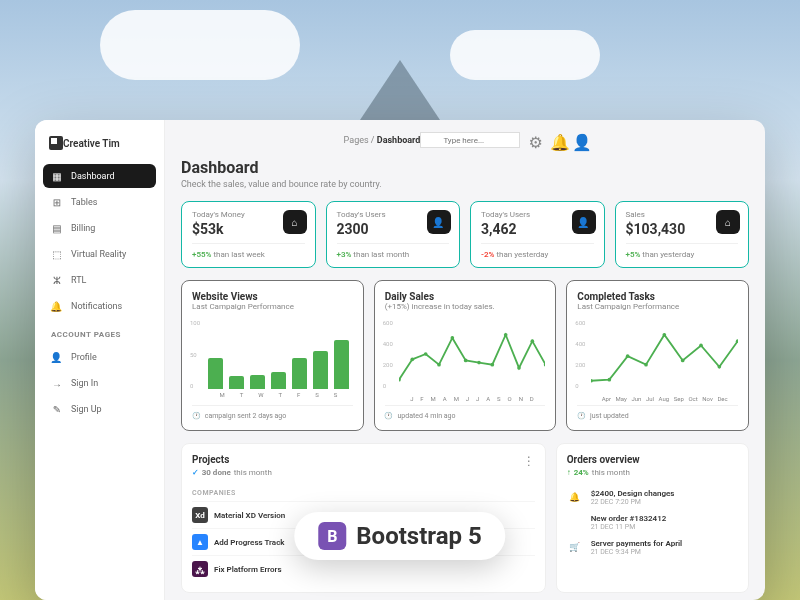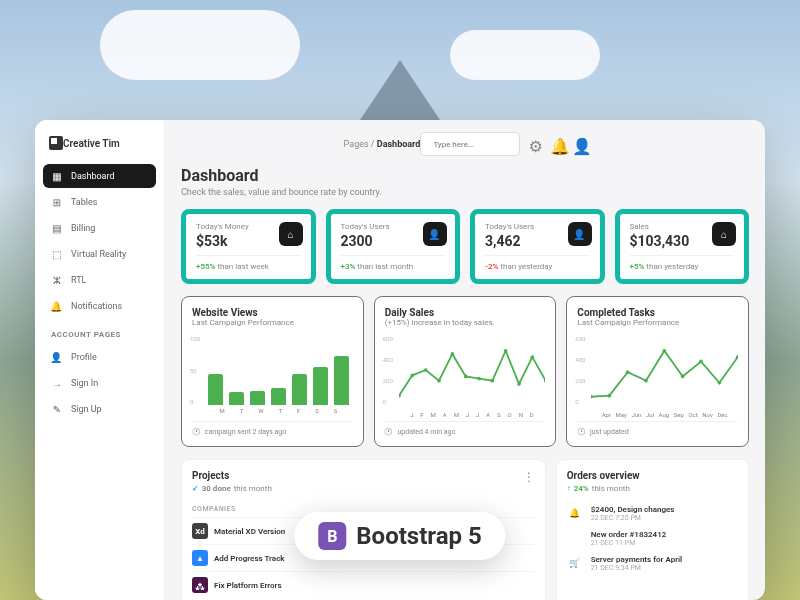--- a/index.html
+++ b/index.html
@@ -12,26 +12,26 @@
 .brand-icon::before{content:"";position:absolute;width:6px;height:6px;background:#fff;top:2px;left:2px}
 .nav-item{display:flex;align-items:center;gap:8px;padding:6px 8px;border-radius:6px;font-size:9px;color:#666;cursor:pointer}
 .nav-item.active{background:#1a1a1a;color:#fff}
 .nav-icon{width:12px;height:12px;display:flex;align-items:center;justify-content:center;font-size:10px}
 .nav-section{font-size:8px;font-weight:700;color:#888;padding:10px 8px 4px;letter-spacing:.5px}
 .main{flex:1;padding:12px 16px;overflow:auto}
 .topbar{display:flex;justify-content:center;align-items:center;margin-bottom:10px}
 .breadcrumb{font-size:9px;color:#888}
 .breadcrumb b{color:#333}
 .topbar-right{display:flex;align-items:center;gap:8px}
-.search{width:100px;height:24px;border:1px solid #ddd;border-radius:5px;padding:0 12px;font-size:8px;color:#999;background:#fff}
+.search{width:100px;height:16px;border:1px solid #ddd;border-radius:0;padding:0 22px;font-size:8px;color:#999;background:#fff}
 .top-icon{width:14px;height:14px;color:#888;cursor:pointer}
 h1{font-size:16px;font-weight:700;color:#333;margin-bottom:2px}
 .subtitle{font-size:9px;color:#888;margin-bottom:12px}
 .stats{display:flex;gap:10px;margin-bottom:12px}
-.stat{flex:1;background:#fff;border-radius:8px;padding:8px 10px;position:relative;border:5px solid #14b8a6}
+.stat{flex:1;background:#fff;border-radius:8px;padding:8px 10px;position:relative;border:1px solid #14b8a6}
 .stat-label{font-size:8px;color:#888;margin-bottom:2px}
 .stat-value{font-size:14px;font-weight:700;color:#333}
 .stat-icon{position:absolute;top:8px;right:8px;width:24px;height:24px;background:#1a1a1a;border-radius:6px;display:flex;align-items:center;justify-content:center;color:#fff;font-size:10px}
 .stat-delta{font-size:8px;margin-top:6px;padding-top:6px;border-top:1px solid #f0f0f0}
 .stat-delta .pos{color:#4caf50;font-weight:600}
 .stat-delta .neg{color:#f44336;font-weight:600}
 .stat-delta span:last-child{color:#888}
 .charts{display:flex;gap:10px;margin-bottom:12px}
 .chart{flex:1;background:#fff;border-radius:8px;padding:10px;border:1px solid #737373}
 .chart-title{font-size:10px;font-weight:700;color:#333}

